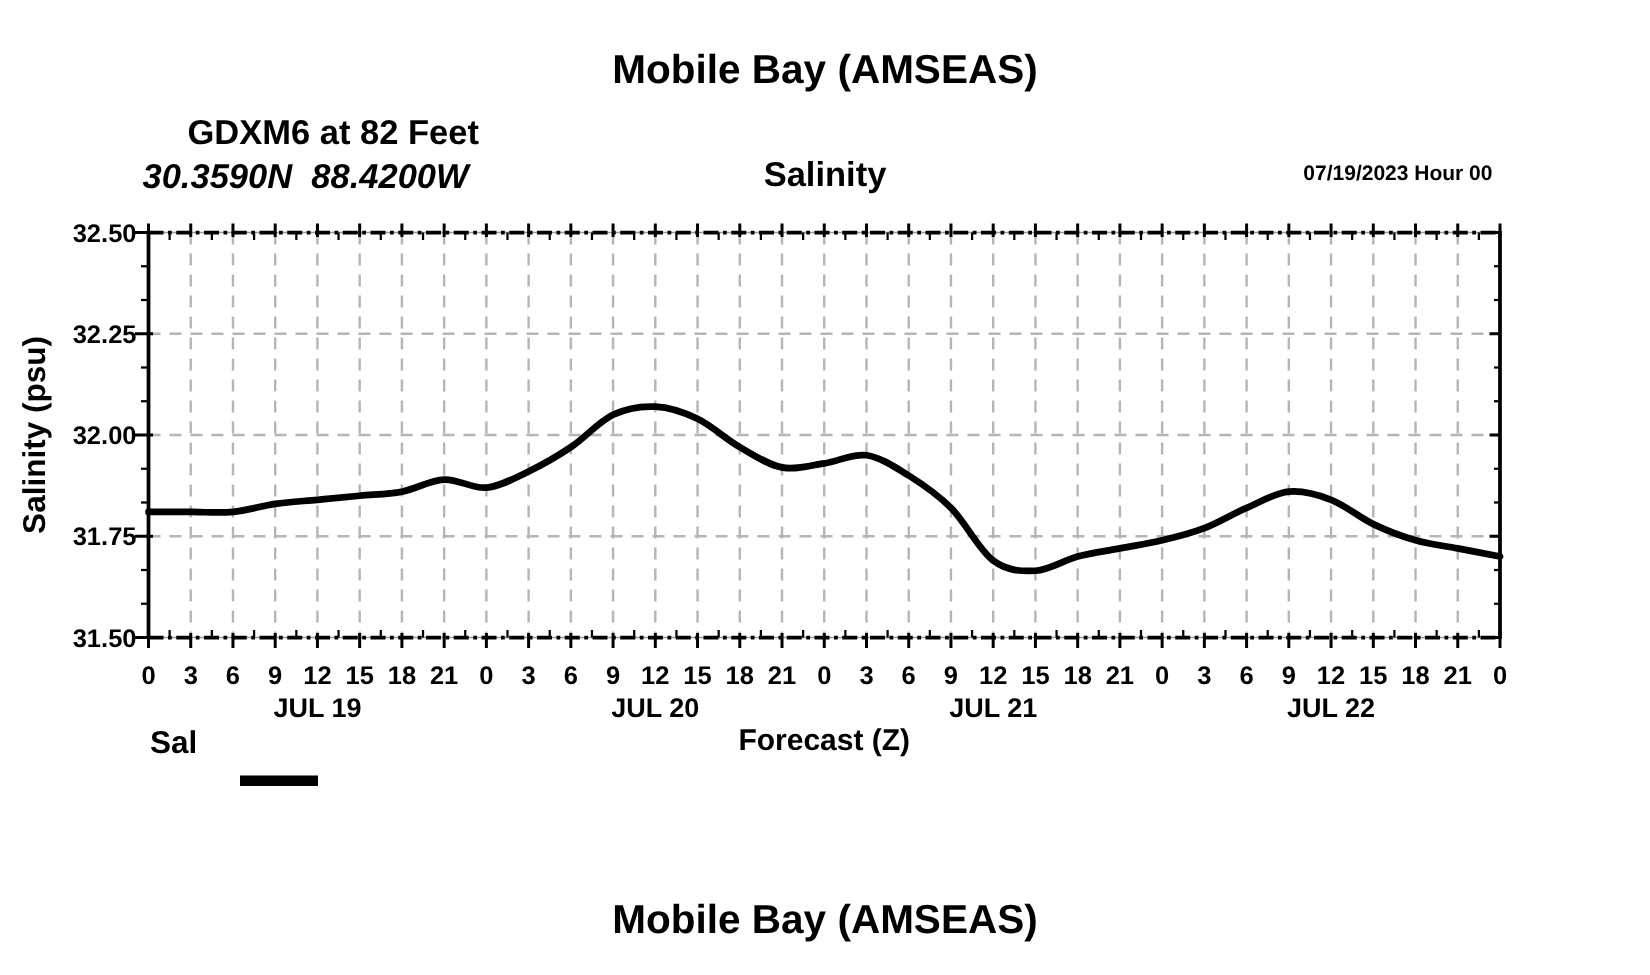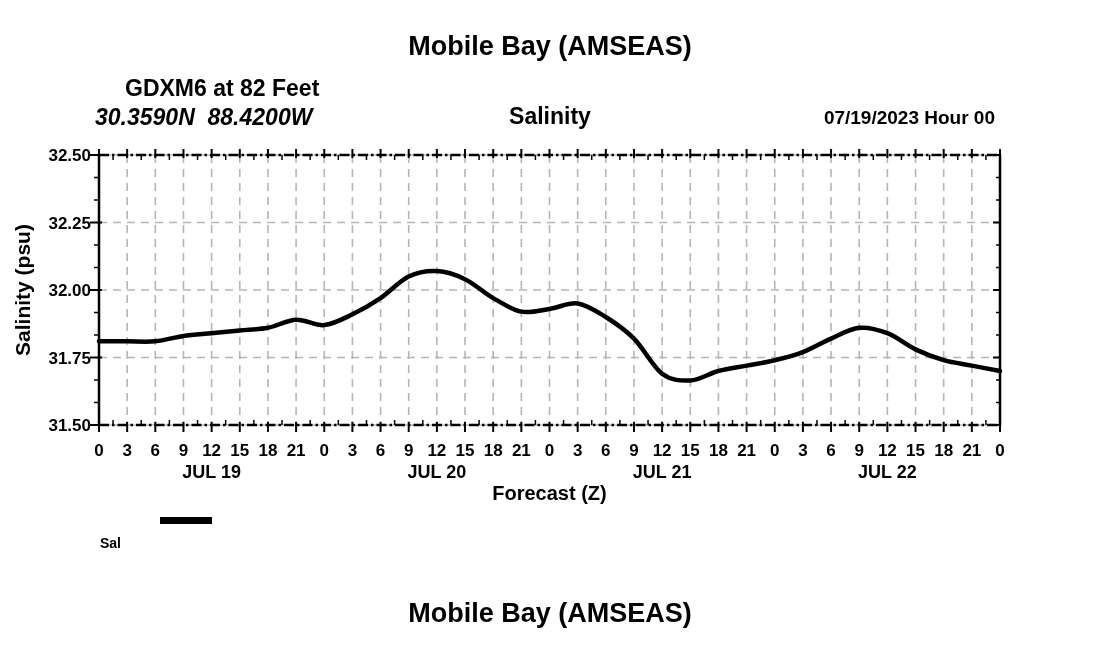--- a/index.html
+++ b/index.html
@@ -5,22 +5,22 @@
   html,body{margin:0;padding:0;background:#ffffff;}
   .page{
     position:relative;width:1100px;height:650px;background:#ffffff;overflow:hidden;
     font-family:"Liberation Sans",sans-serif;font-weight:bold;color:#000;
   }
   .abs{position:absolute;white-space:pre;}
   .title-main{left:0;top:31px;width:1100px;text-align:center;font-size:27px;}
   .station1{left:95px;top:75px;font-size:23px;margin-left:30px;}
   .station2{left:95px;top:104px;font-size:23px;font-style:italic;}
   .subtitle{left:0;top:103px;width:1100px;text-align:center;font-size:23px;}
-  .datetime{right:105px;top:107px;font-size:19px;}
-  .legend-label{left:100px;top:535px;font-size:14px;}
+  .datetime{right:105px;top:107px;font-size:14px;}
+  .legend-label{left:100px;top:484px;font-size:21px;}
   .legend-line{left:160px;top:517px;width:52px;height:7px;background:#000;}
   .title-bottom{left:0;top:598px;width:1100px;text-align:center;font-size:27px;}
   #chart-svg{position:absolute;left:0;top:0;}
   #chart-svg text{font-family:"Liberation Sans",sans-serif;font-weight:bold;fill:#000;}
 </style>
 </head>
 <body>
 
 <div class="page">
 

